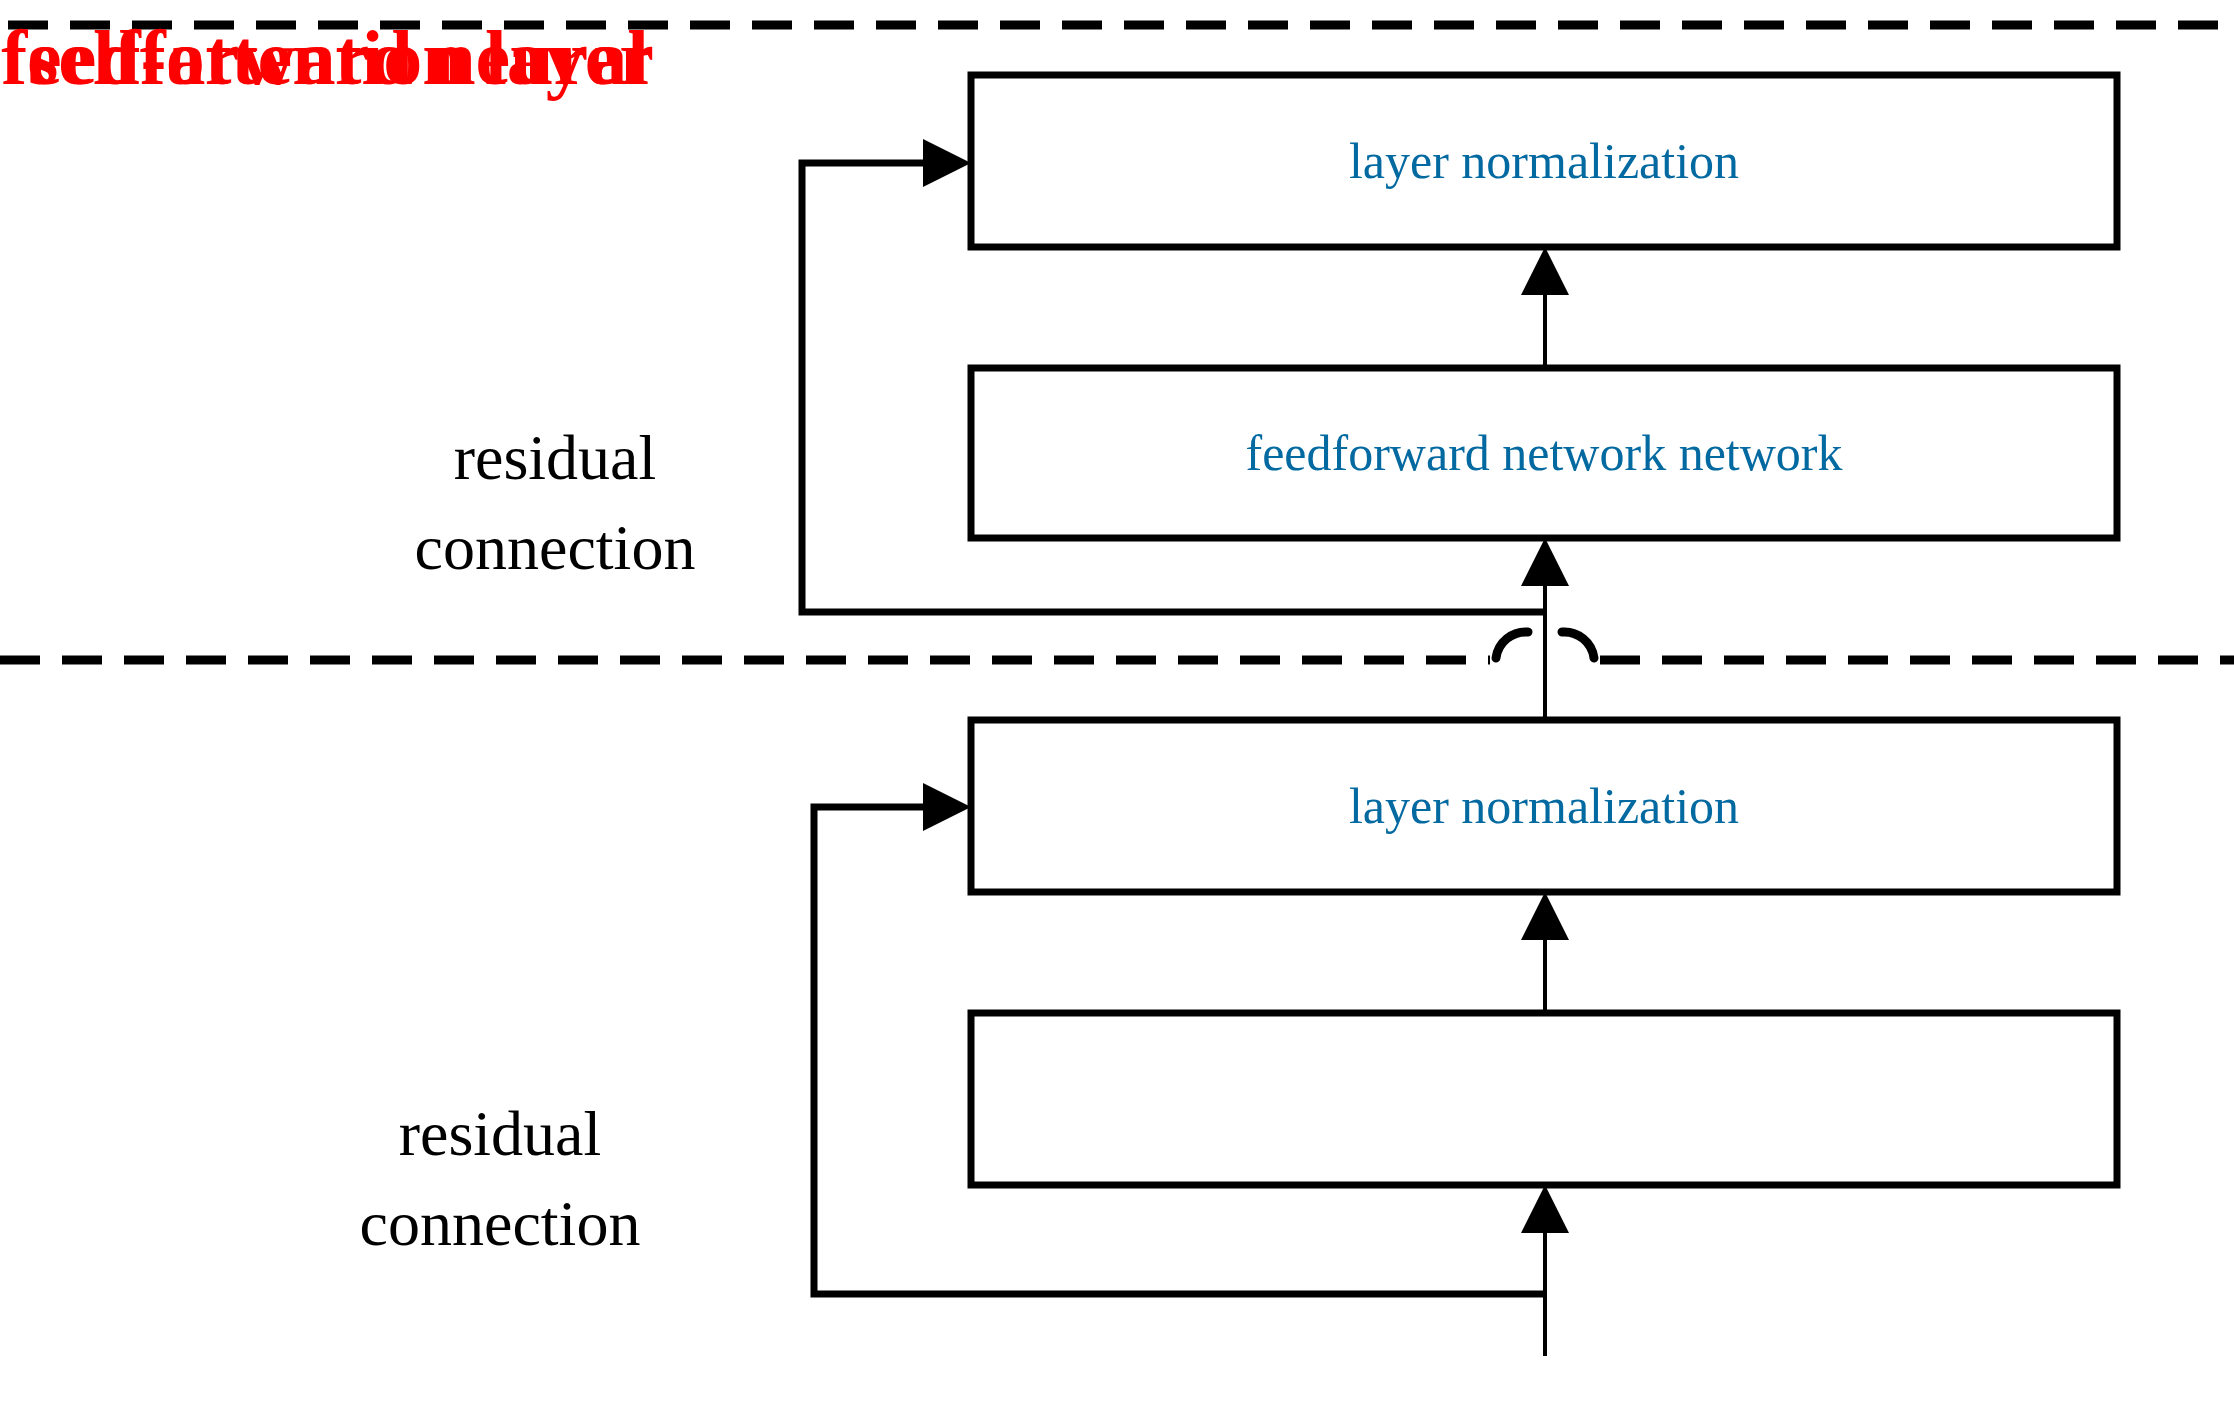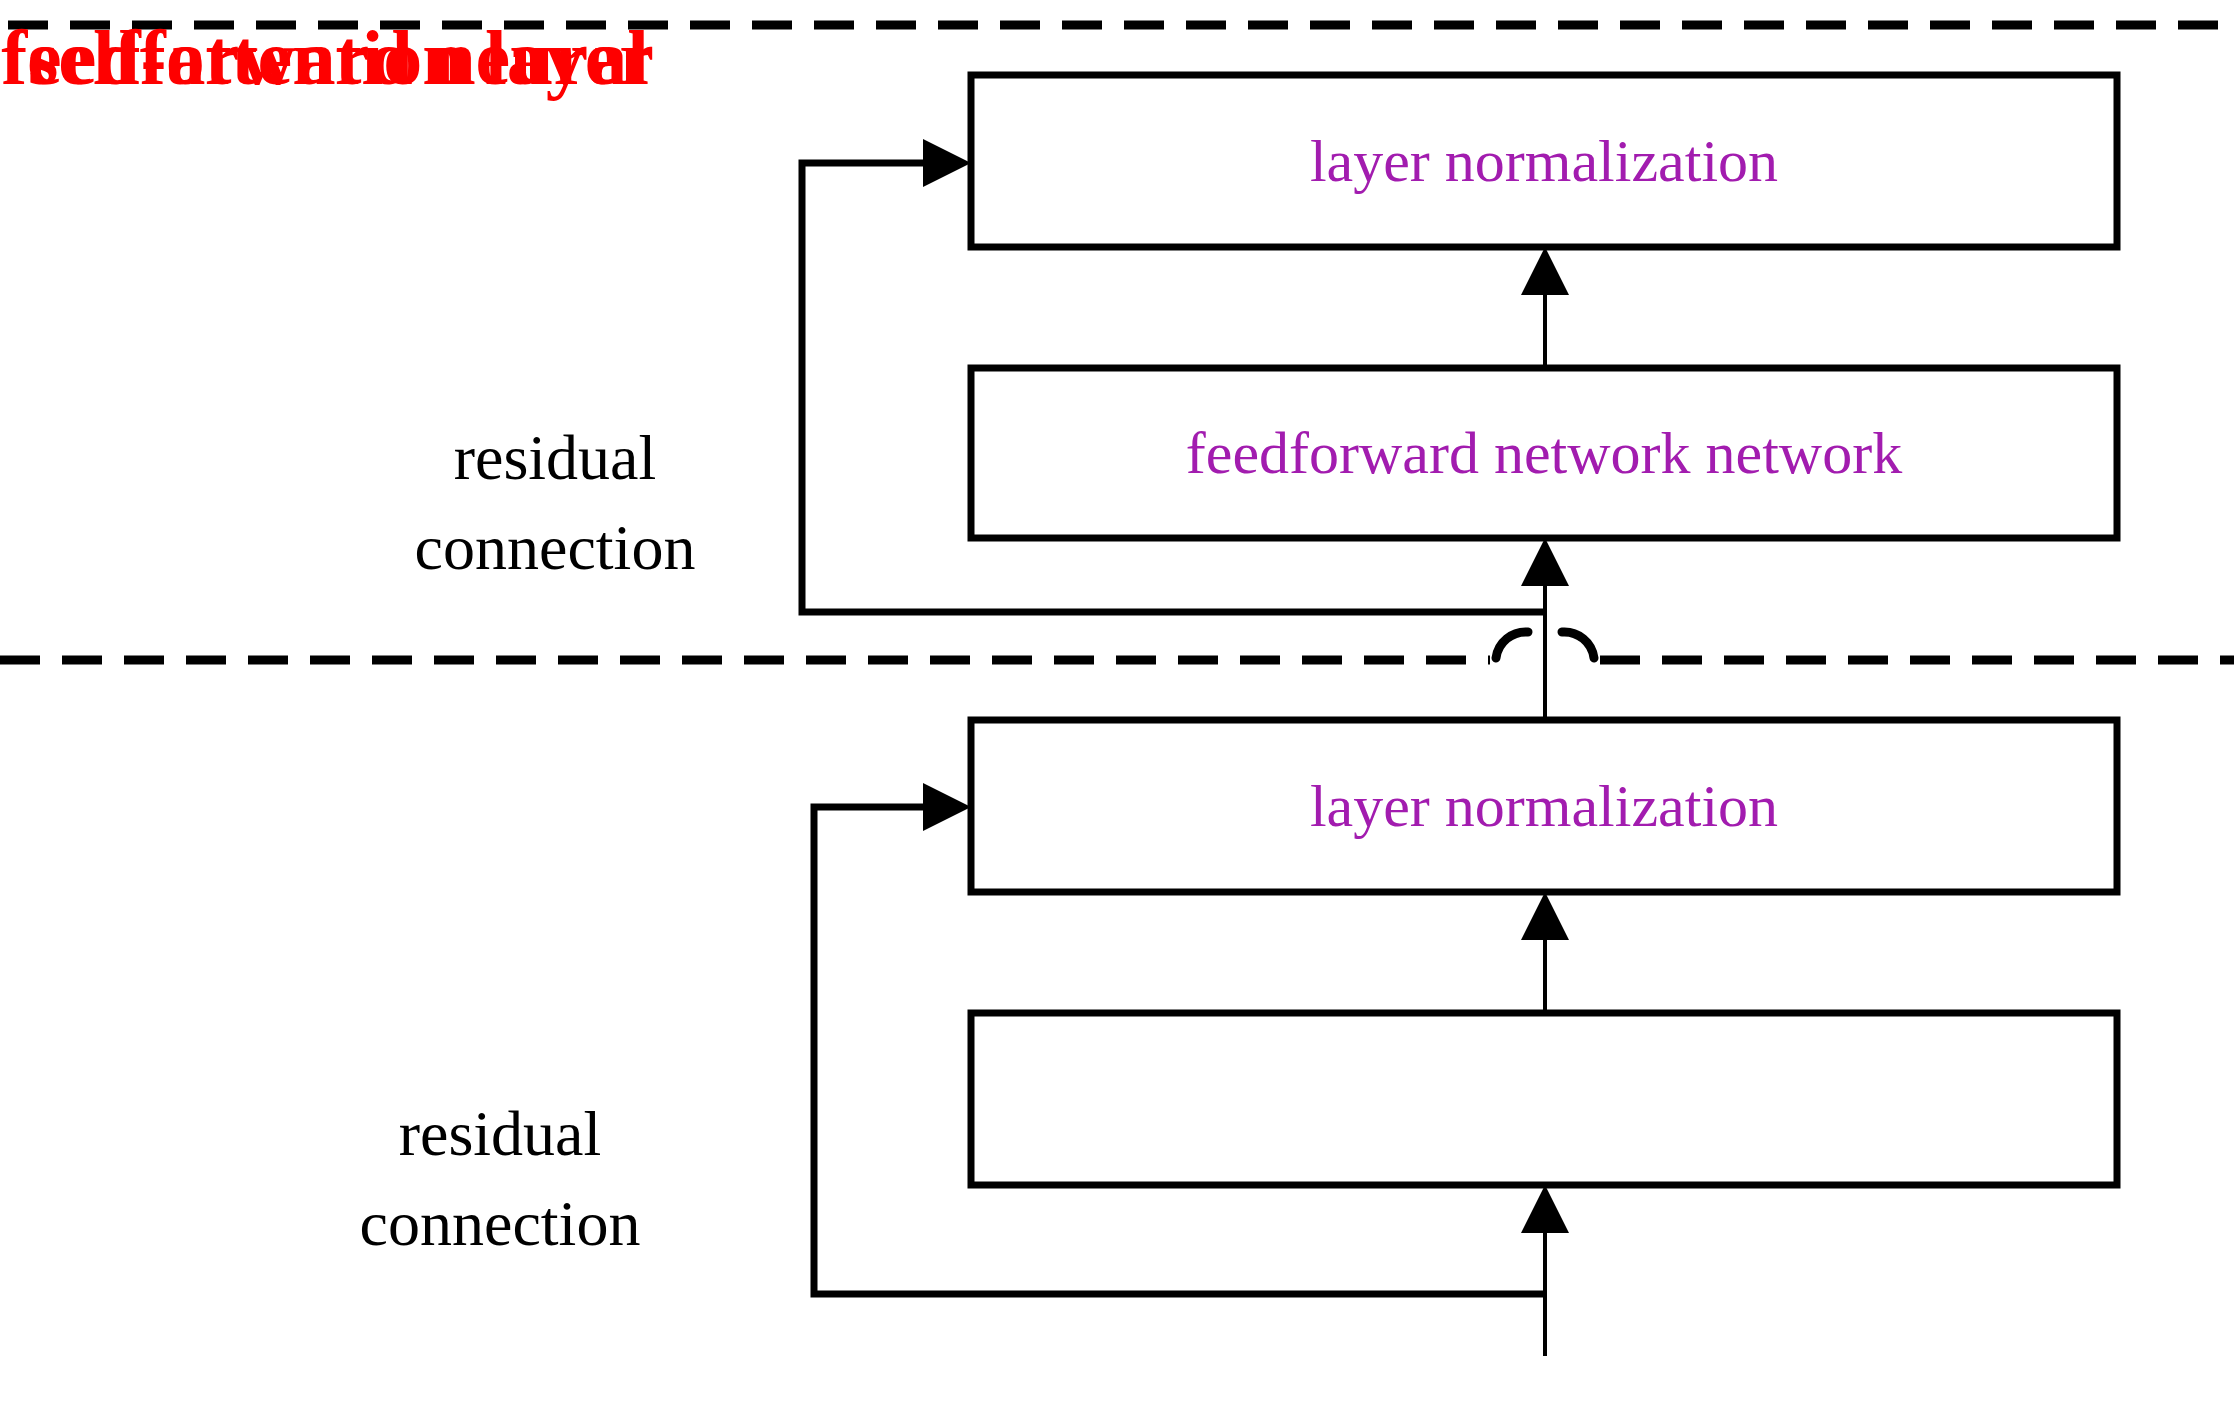--- a/index.html
+++ b/index.html
@@ -27,22 +27,22 @@
     font-size: 78px;
     line-height: 115px;
     text-align: center;
     white-space: nowrap;
   }
   .box-label {
     position: absolute;
     display: flex;
     align-items: center;
     justify-content: center;
-    font-size: 60px;
-    color: #a21caf;
+    font-size: 50px;
+    color: #0369a1;
     white-space: nowrap;
   }
   .residual-label {
     position: absolute;
     font-size: 64px;
     line-height: 90px;
     color: #000000;
     text-align: center;
     white-space: nowrap;
   }

